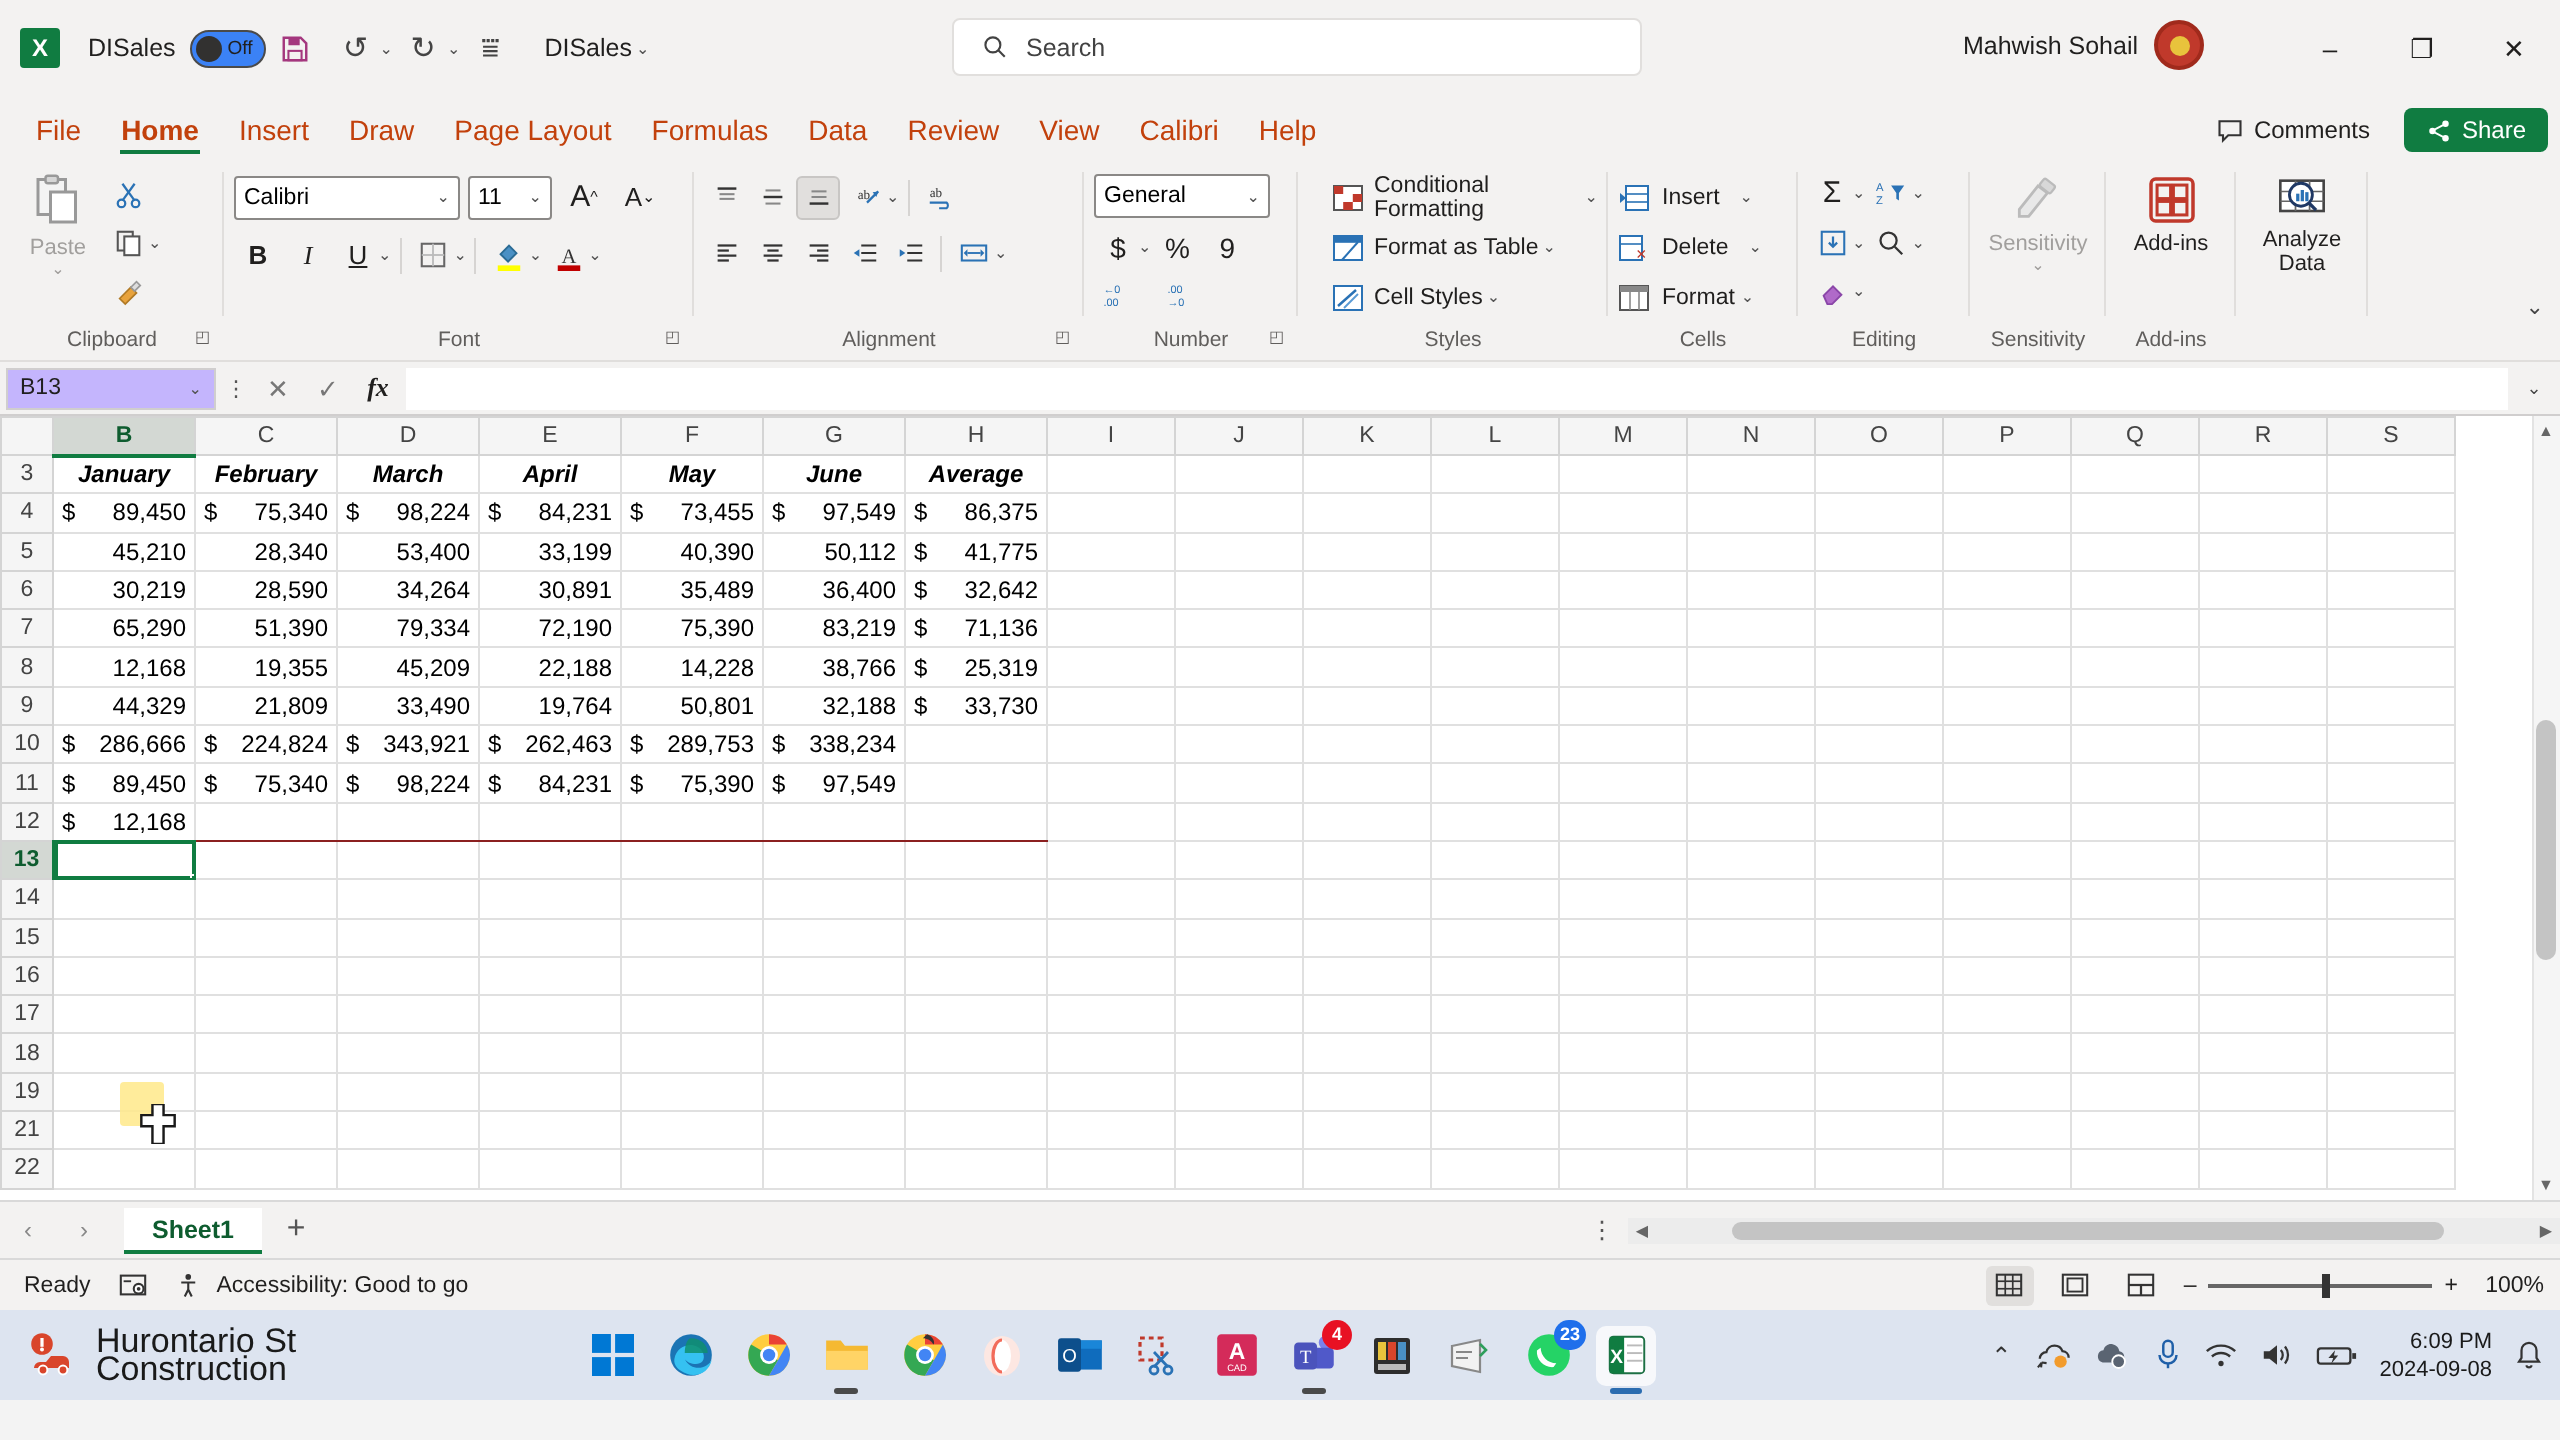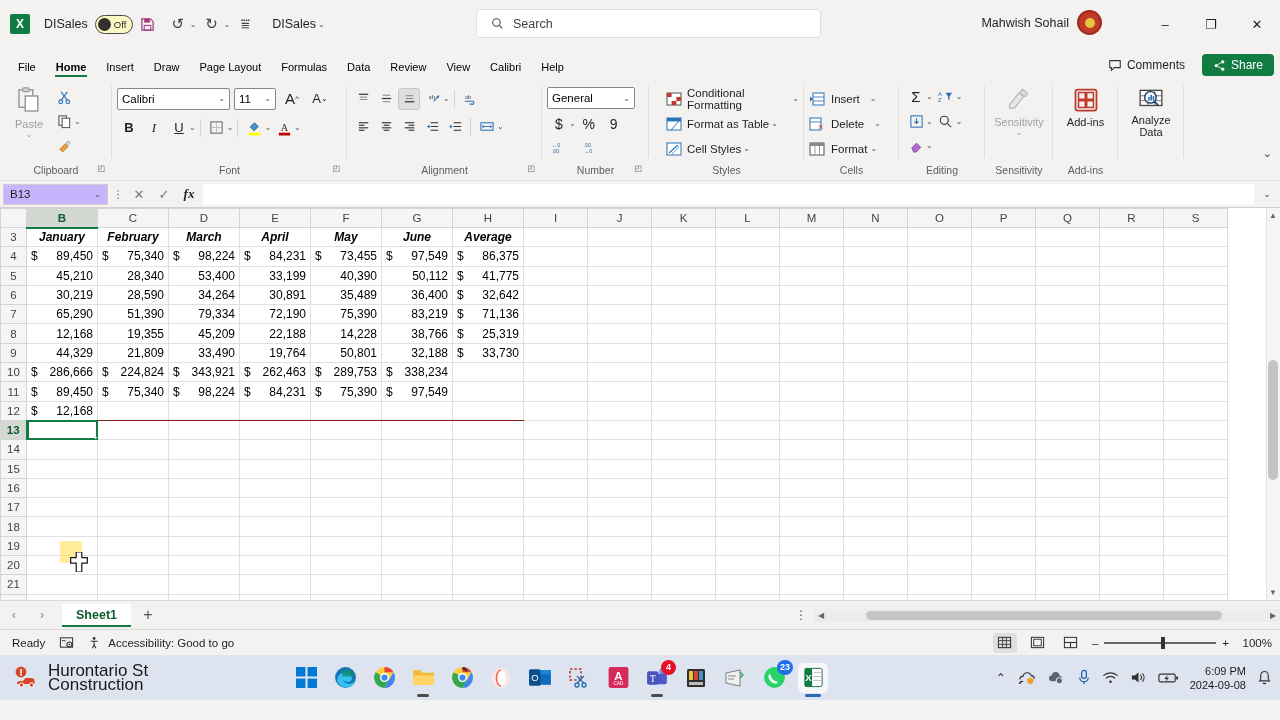--- a/index.html
+++ b/index.html
@@ -18,21 +18,21 @@
   }
   .excel-logo {
     width: 20px; height: 20px; margin-left: 10px; border-radius: 2px;
     background: #107c41; color: #fff; font-size: 12px; font-weight: bold;
     display: flex; align-items: center; justify-content: center;
   }
   .autosave-wrap { display: flex; align-items: center; margin-left: 14px; gap: 7px; }
   .autosave-label { font-size: 12.5px; color: #201f1e; }
   .toggle {
     width: 38px; height: 19px; border-radius: 10px;
-    border: 1px solid #4a4a4a; background: #fef9c3;
+    border: 1px solid #4a4a4a; background: #3b82f6;
     display: flex; align-items: center; padding: 0 2px; gap: 3px;
   }
   .toggle .knob { width: 13px; height: 13px; border-radius: 50%; background: #323130; }
   .toggle .tgl-text { font-size: 9.5px; color: #201f1e; }
   .tb-icon {
     width: 30px; height: 30px; display: flex; align-items: center; justify-content: center;
     color: #444; font-size: 15px; cursor: default;
   }
   .tb-icon.save { color: #a4377e; }
   .caret { font-size: 8px; color: #555; margin-left: -3px; }
@@ -59,21 +59,21 @@
     width: 46px; height: 48px; display: flex; align-items: center;
     justify-content: center; font-size: 13px; color: #201f1e;
   }
 
   
   .tabbar {
     height: 30px; background: #f3f2f1; display: flex; align-items: flex-end;
     padding-left: 8px; position: relative;
   }
   .tab {
-    font-size: 11px; color: #000000; padding: 3px 10px 5px;
+    font-size: 14px; color: #c2410c; padding: 3px 10px 5px;
     position: relative; cursor: default; white-space: nowrap;
   }
   .tab.active { font-weight: bold; }
   .tab.active::after {
     content: ""; position: absolute; left: 9px; right: 9px; bottom: 1px;
     height: 2.5px; background: #107c41;
   }
   .rt-right { position: absolute; right: 6px; bottom: 2px; display: flex; align-items: center; gap: 7px; }
   .cmt-btn {
     display: flex; align-items: center; gap: 5px; font-size: 12px;
@@ -1156,41 +1156,20 @@
           <td class="cell"></td>
           <td class="cell"></td>
           <td class="cell"></td>
           <td class="cell"></td>
           <td class="cell"></td>
           <td class="cell"></td>
           <td class="cell"></td>
           <td class="cell"></td>
         </tr>
         <tr>
-          <th class="rowhdr">20</th>
-          <td class="cell"></td>
-          <td class="cell"></td>
-          <td class="cell"></td>
-          <td class="cell"></td>
-          <td class="cell"></td>
-          <td class="cell"></td>
-          <td class="cell"></td>
-          <td class="cell"></td>
-          <td class="cell"></td>
-          <td class="cell"></td>
-          <td class="cell"></td>
-          <td class="cell"></td>
-          <td class="cell"></td>
-          <td class="cell"></td>
-          <td class="cell"></td>
-          <td class="cell"></td>
-          <td class="cell"></td>
-          <td class="cell"></td>
-        </tr>
-        <tr>
           <th class="rowhdr">21</th>
           <td class="cell"></td>
           <td class="cell"></td>
           <td class="cell"></td>
           <td class="cell"></td>
           <td class="cell"></td>
           <td class="cell"></td>
           <td class="cell"></td>
           <td class="cell"></td>
           <td class="cell"></td>

